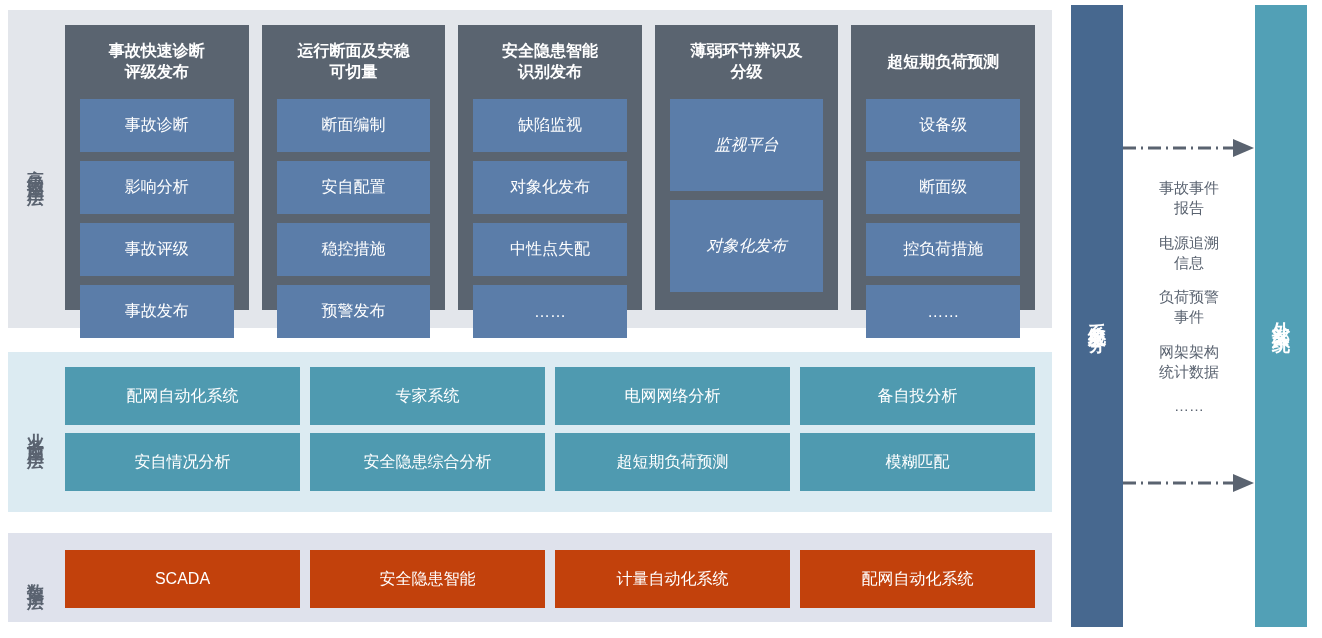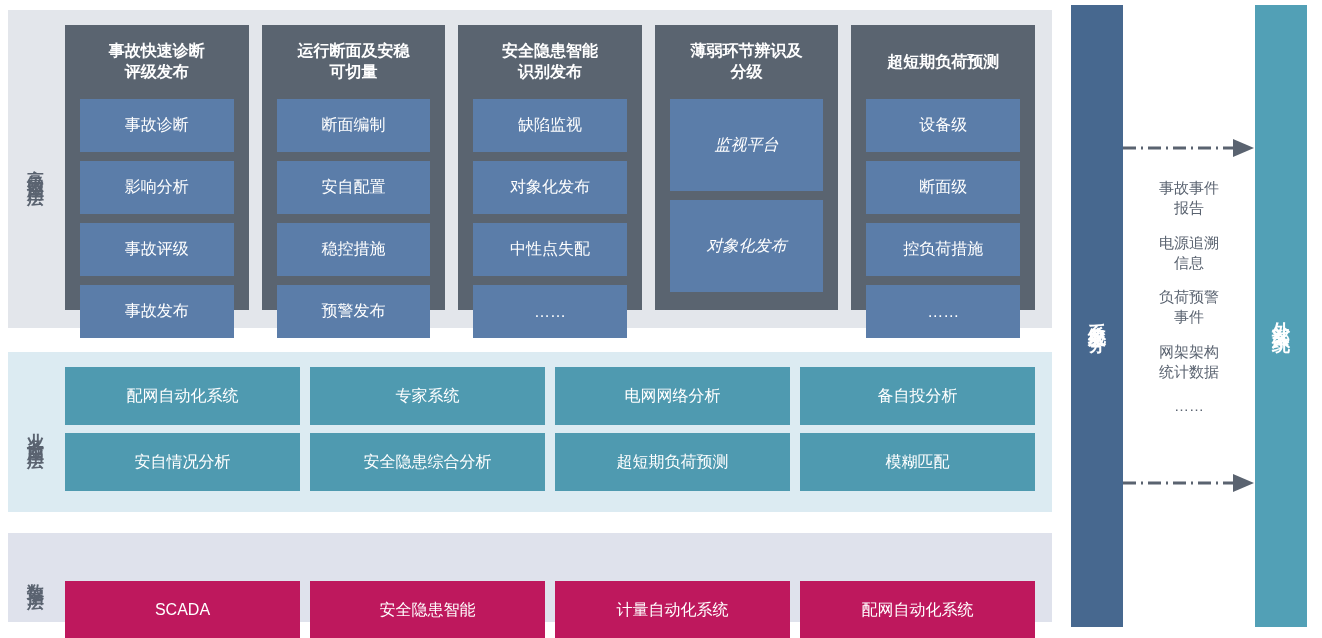--- a/index.html
+++ b/index.html
@@ -49,21 +49,21 @@
   .btn-grid {
     position: absolute; left: 57px; top: 15px; width: 970px;
     display: flex; flex-direction: column; gap: 8px;
   }
   .btn-row { display: flex; gap: 10px; }
   .btn {
     flex: 1; height: 58px; display: flex; align-items: center; justify-content: center;
     color: #ffffff; font-size: 16px;
   }
   .btn-teal { background: #4f9ab0; }
-  .btn-dark { background: #be185d; margin-top: 31px; }
+  .btn-dark { background: #c2410c; }
   .band-data .btn-grid { top: 17px; }
 
   
   .vbar {
     position: absolute; top: 5px; height: 622px; width: 52px;
     display: flex; align-items: center; justify-content: center;
   }
   .bar-system   { left: 1071px; background: #47688f; }
   .bar-external { left: 1255px; background: #52a0b6; }
   .vbar-label {

